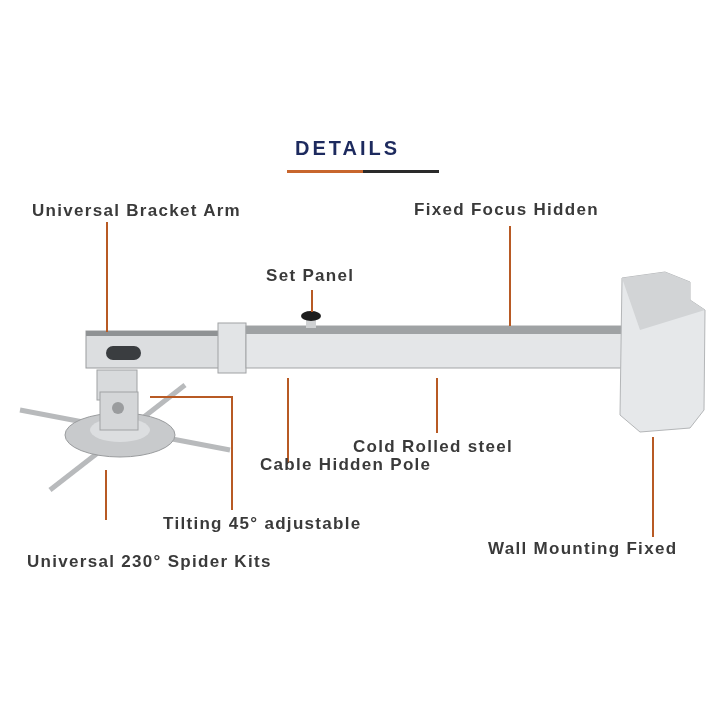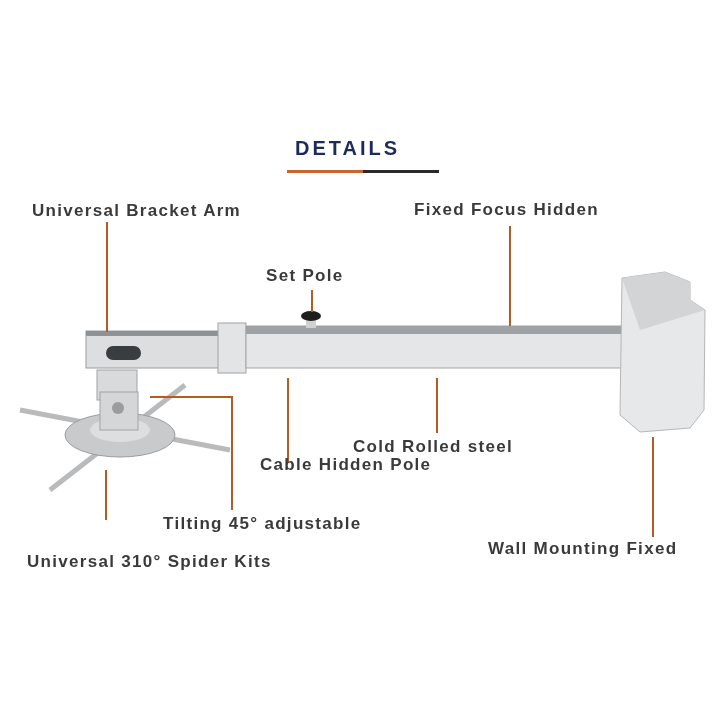--- a/index.html
+++ b/index.html
@@ -61,18 +61,18 @@
 <div class="leader" style="left:311px;top:290px;width:2px;height:22px;"></div>
 <div class="leader" style="left:436px;top:378px;width:2px;height:55px;"></div>
 <div class="leader" style="left:287px;top:378px;width:2px;height:85px;"></div>
 <div class="leader" style="left:150px;top:396px;width:82px;height:2px;"></div>
 <div class="leader" style="left:231px;top:396px;width:2px;height:114px;"></div>
 <div class="leader" style="left:105px;top:470px;width:2px;height:50px;"></div>
 <div class="leader" style="left:652px;top:437px;width:2px;height:100px;"></div>
 
 <div class="label" style="left:32px;top:201px;">Universal Bracket Arm</div>
 <div class="label" style="left:414px;top:200px;">Fixed Focus Hidden</div>
-<div class="label" style="left:266px;top:266px;">Set Pole</div>
+<div class="label" style="left:266px;top:266px;">Set Panel</div>
 <div class="label" style="left:353px;top:437px;">Cold Rolled steel</div>
 <div class="label" style="left:260px;top:455px;">Cable Hidden Pole</div>
 <div class="label" style="left:163px;top:514px;">Tilting 45° adjustable</div>
 <div class="label" style="left:488px;top:539px;">Wall Mounting Fixed</div>
-<div class="label" style="left:27px;top:552px;">Universal 310° Spider Kits</div>
+<div class="label" style="left:27px;top:552px;">Universal 230° Spider Kits</div>
 
 </body></html>

